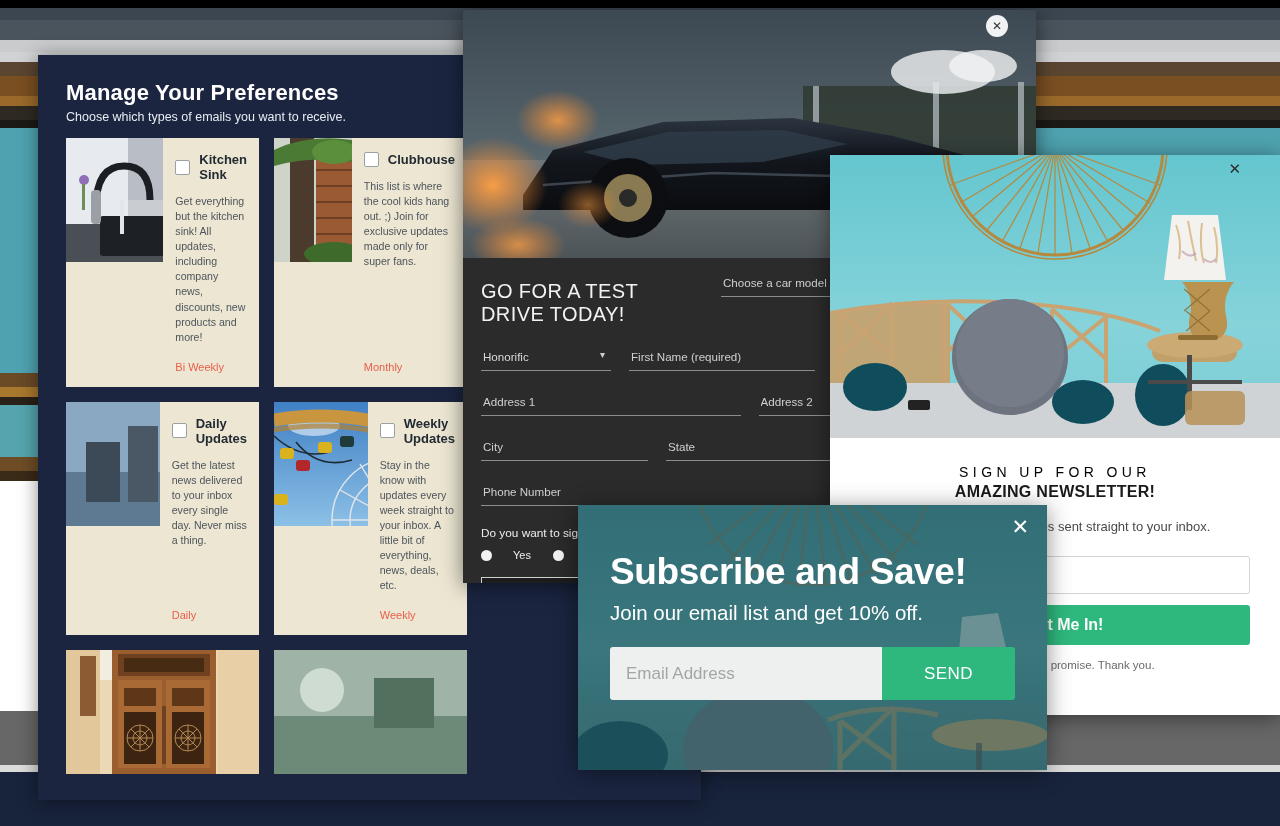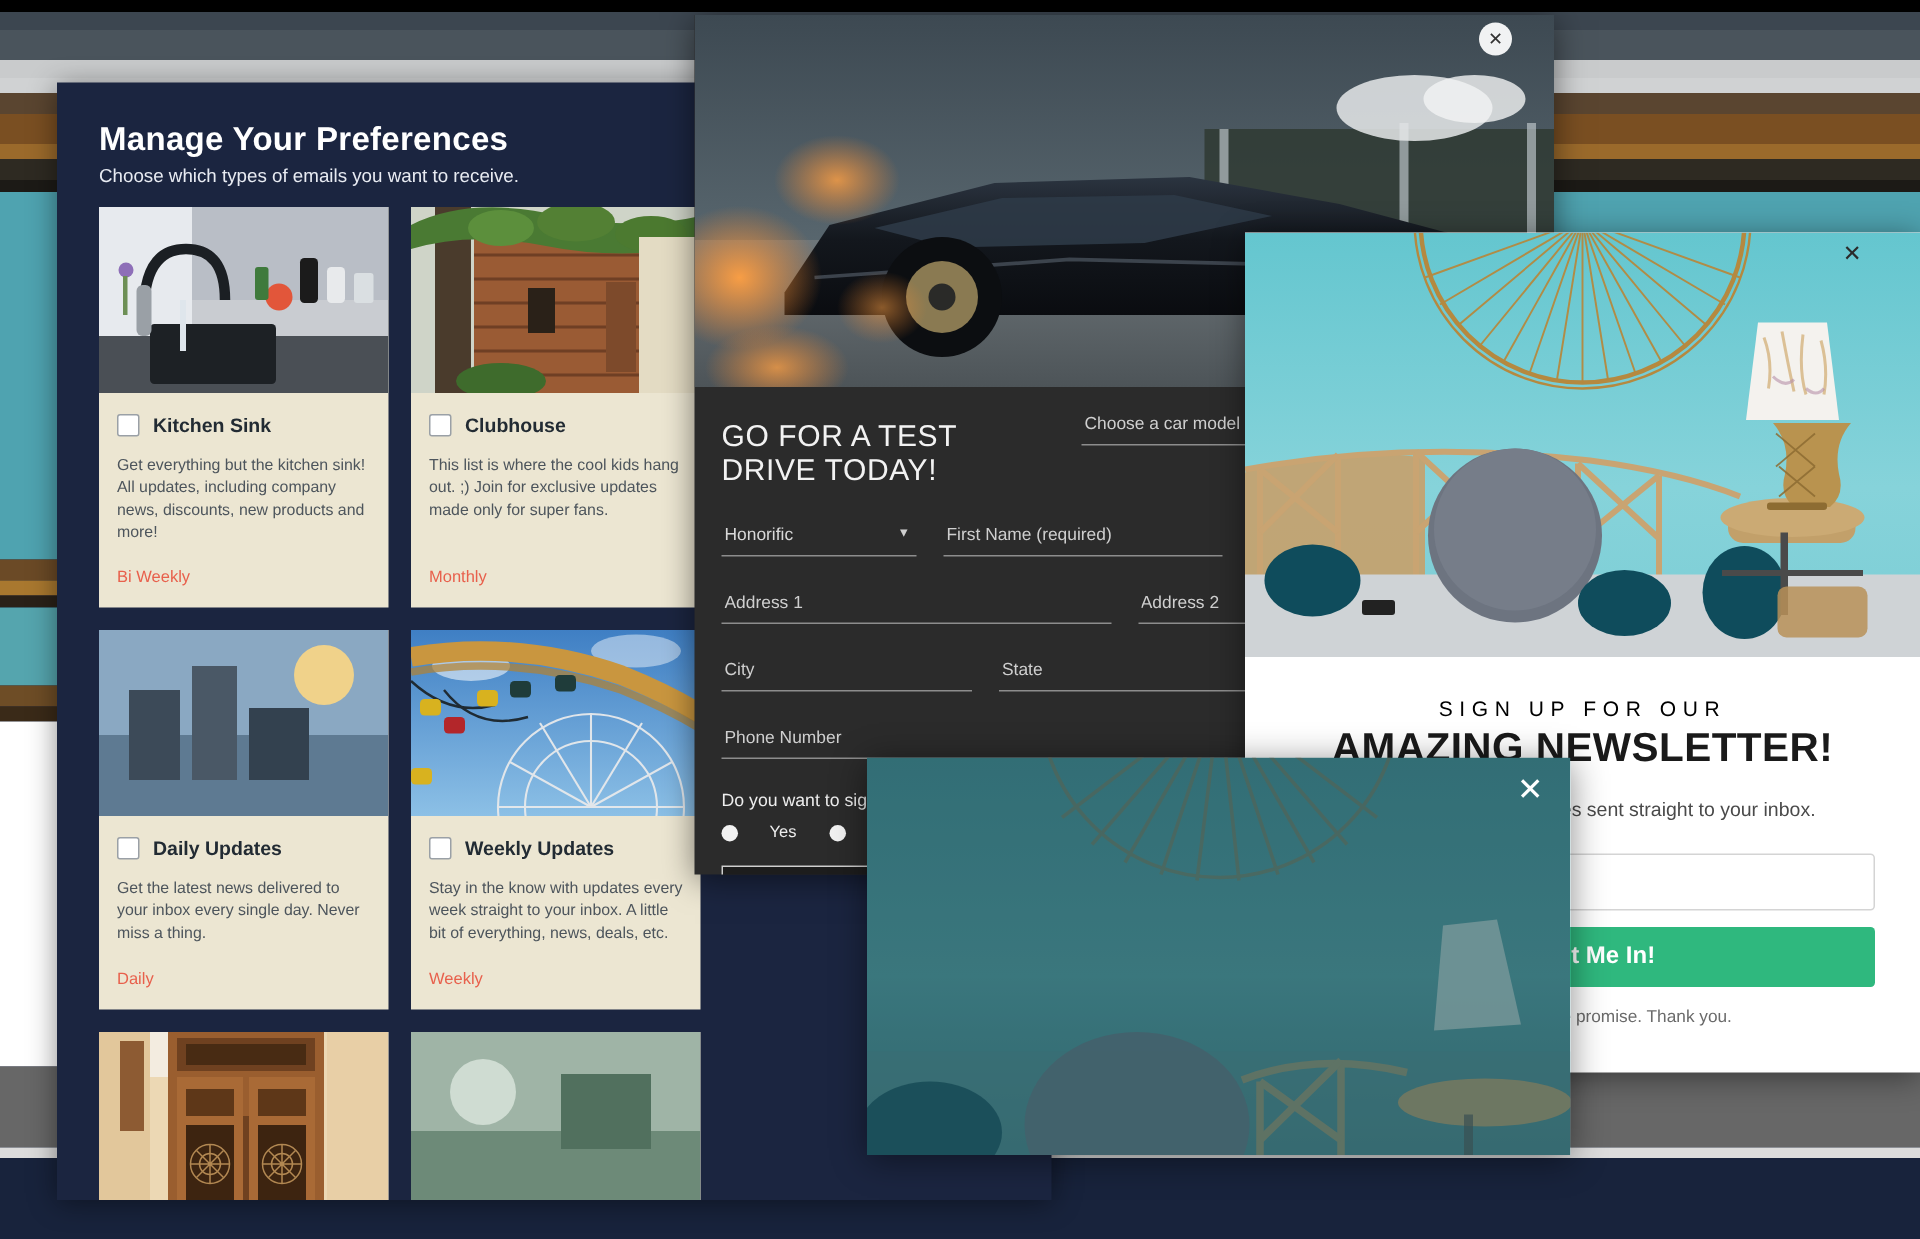--- a/index.html
+++ b/index.html
@@ -30,21 +30,21 @@
   }
   #prefs .sub {
     color: #e8ebf2; font-size: 12.5px; margin-top: 5px; font-weight: 400;
   }
   .cards {
     display: flex; flex-wrap: wrap; gap: 15px;
     padding: 0 28px;
   }
   .card {
     width: 193px; background: #ece6d2;
-    display: flex; flex-direction: column;
+    display: flex; flex-direction: row;
   }
   .card .thumb { width: 100%; height: 124px; overflow: hidden; position: relative; }
   .card .thumb > div { position: absolute; inset: 0; }
   .card .body { padding: 14px 12px 14px 12px; flex: 1; display: flex; flex-direction: column; }
   .card .ttl { display: flex; align-items: center; gap: 9px; }
   .card .ttl .name { font-size: 13px; font-weight: 700; color: #222b33; }
   .cbx {
     width: 15px; height: 15px; background: #fff;
     border: 1px solid #9aa0a6; border-radius: 2px; flex: 0 0 auto;
   }
@@ -105,21 +105,21 @@
     box-shadow: 0 3px 20px rgba(0,0,0,.45);
     overflow: hidden;
   }
   #newsletter .nl-hero { position: relative; width: 100%; height: 283px; overflow: hidden; }
   #nl-close {
     position: absolute; right: 39px; top: 5px; color: #2b2b2b;
     font-size: 15px; cursor: pointer; z-index: 3; font-weight: 400;
   }
   .nl-body { padding: 26px 30px 0 30px; text-align: center; }
   .nl-k1 { font-size: 14px; letter-spacing: 4.4px; color: #000000; font-weight: 400; }
-  .nl-k2 { font-size: 27px; letter-spacing: .3px; color: #1a1a1a; font-weight: 700; margin-top: 3px; }
+  .nl-k2 { font-size: 16px; letter-spacing: .3px; color: #1a1a1a; font-weight: 700; margin-top: 3px; }
   .nl-p { font-size: 13px; color: #4a4a4a; margin-top: 17px; line-height: 1.42; }
   #nl-email {
     width: 100%; height: 38px; margin-top: 20px;
     border: 1px solid #d4d4d4; border-radius: 3px;
     padding: 0 12px; font-size: 14px; color: #9a9a9a;
     font-family: inherit; outline: none; background: #fff;
   }
   #nl-email::placeholder { color: #a8a8a8; }
   #nl-submit {
     width: 100%; height: 40px; margin-top: 11px;
@@ -579,13 +579,21 @@
         <path d="M262 216 L262 265 M316 202 L316 265"></path>
         <path d="M262 216 L316 255 M316 202 L262 255"></path>
       </g>
       <ellipse cx="412" cy="230" rx="58" ry="16" fill="#b3915f" opacity="0.85"></ellipse>
       <rect x="398" y="238" width="6" height="30" fill="#4a4a4a" opacity="0.7"></rect>
       <path d="M384 112 L420 108 L436 178 L378 182 Z" fill="#e9e2dc" opacity="0.55"></path>
     </svg>
   </div>
   <div class="ss-tint"></div>
   <div id="ss-close">✕</div>
+  <div class="ss-inner">
+    <div class="ss-h">Subscribe and Save!</div>
+    <div class="ss-s">Join our email list and get 10% off.</div>
+    <div class="ss-form">
+      <input id="ss-email" type="text" placeholder="Email Address" style="">
+      <button id="ss-send">SEND</button>
+    </div>
+  </div>
 </div>
 
 </body></html>

